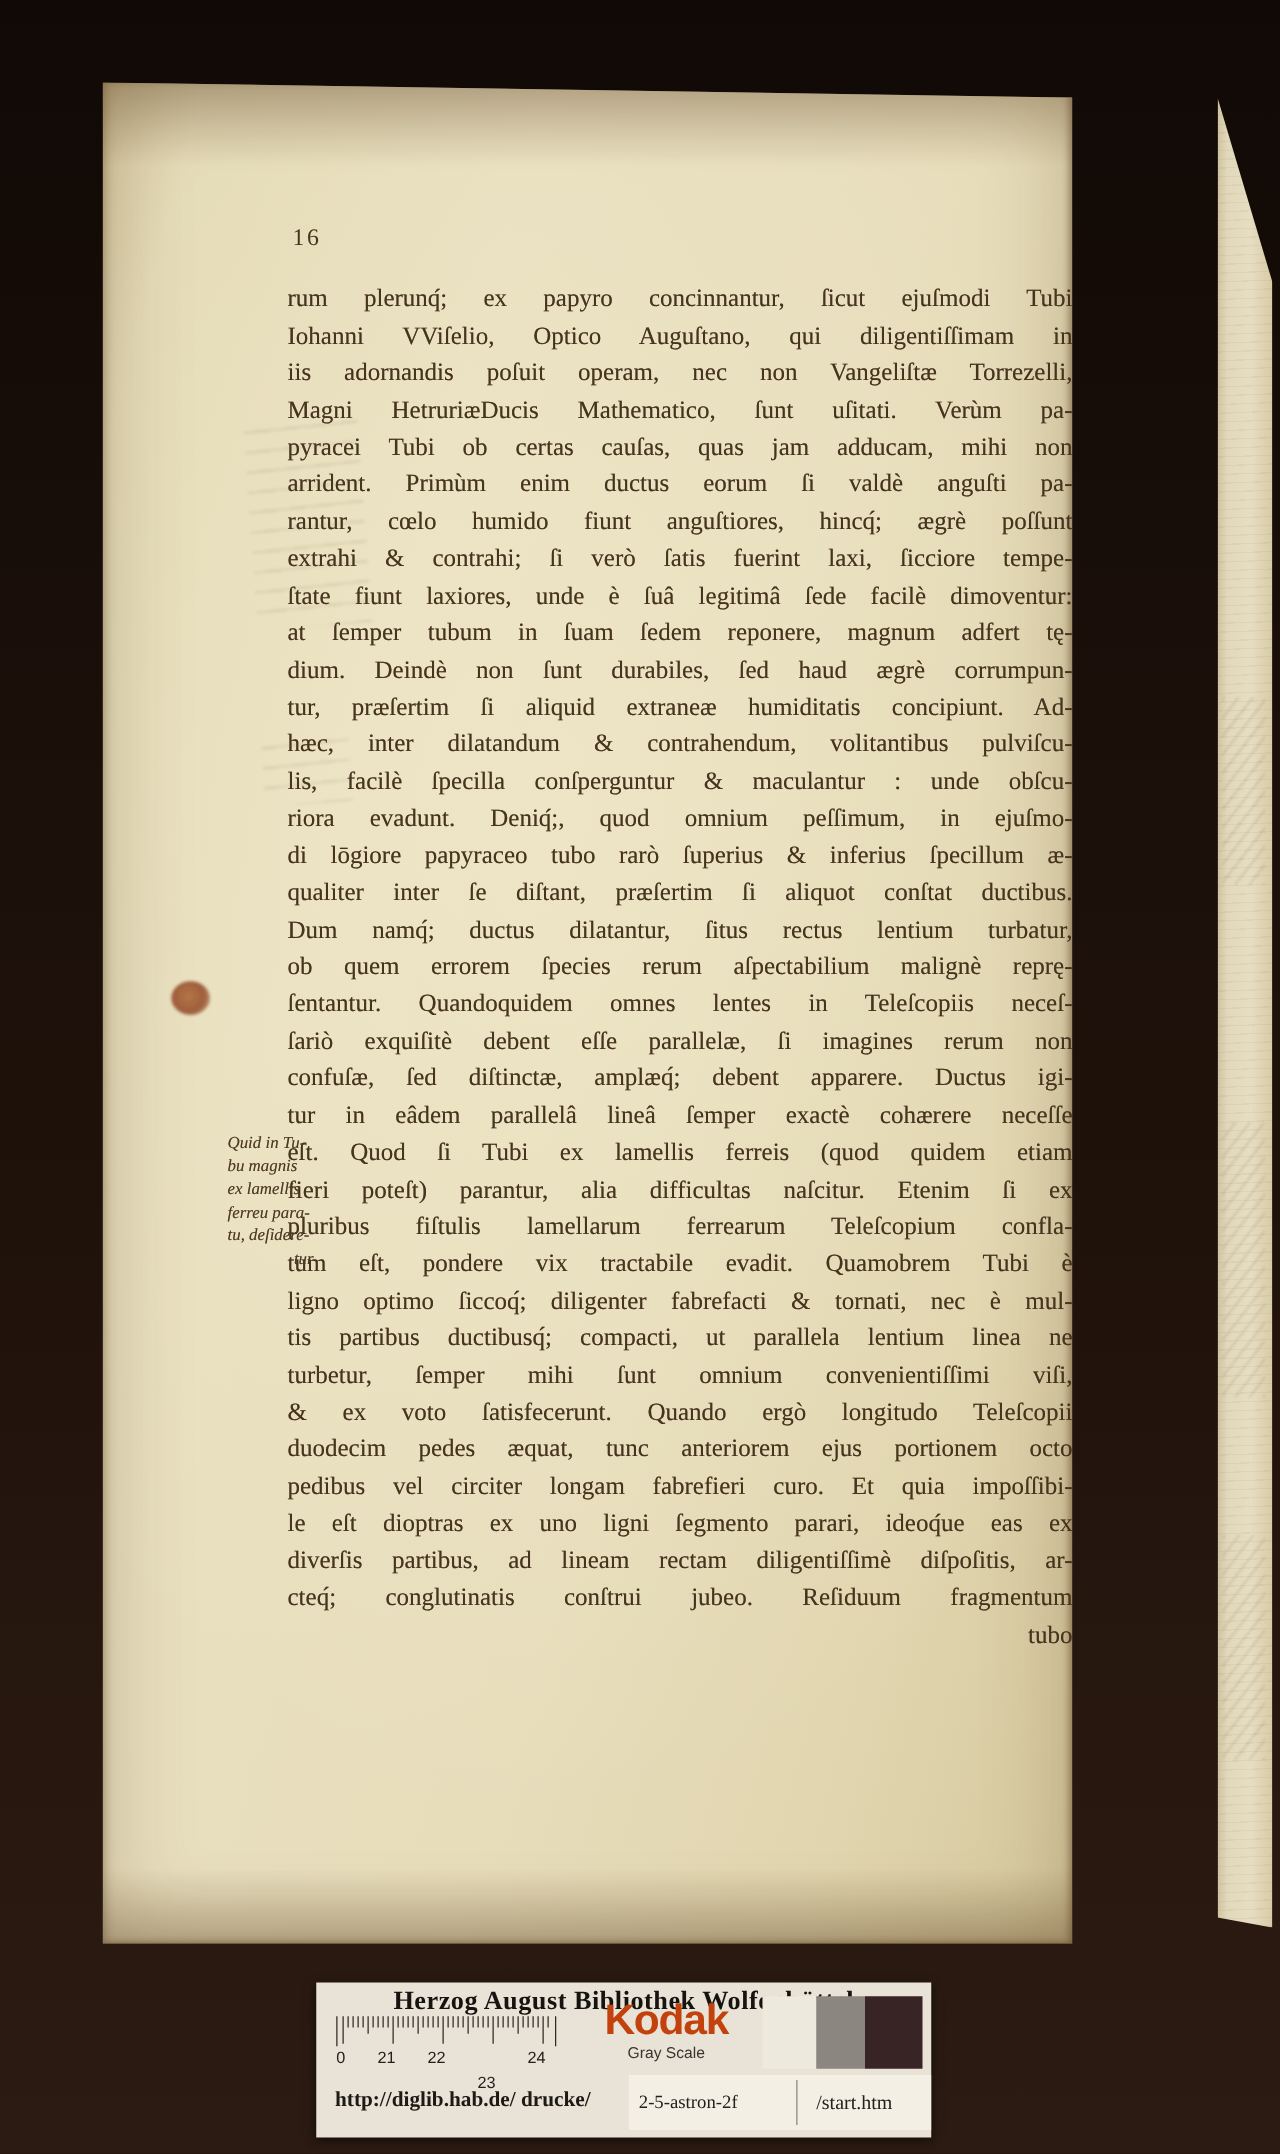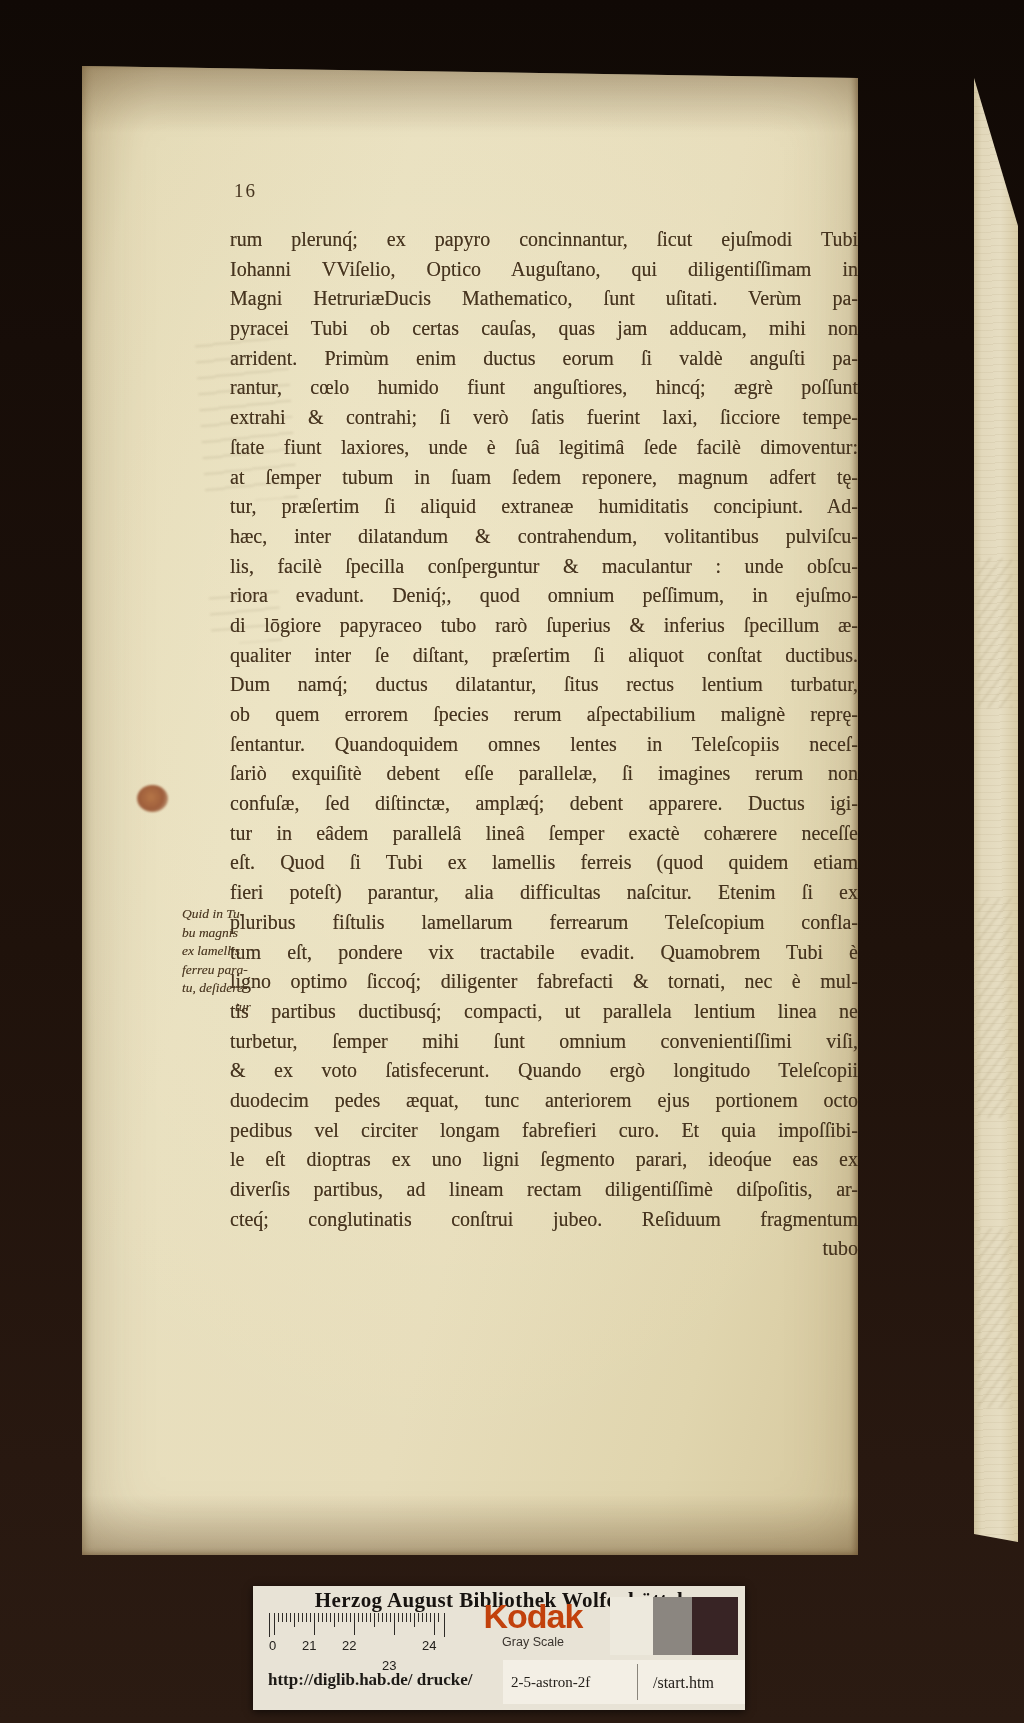--- a/index.html
+++ b/index.html
@@ -141,27 +141,29 @@
     <div class="bottom-shade"></div>
 
     <div class="pagehead">
       <span class="pagenum">16</span>
     </div>
 
     <div class="bodytext">
       <div>
           <div class="bodyline">rum plerunq́; ex papyro concinnantur, ſicut ejuſmodi Tubi</div>
           <div class="bodyline">Iohanni VViſelio, Optico Auguſtano, qui diligentiſſimam in</div>
+          <div class="bodyline">iis adornandis poſuit operam, nec non Vangeliſtæ Torrezelli,</div>
           <div class="bodyline">Magni HetruriæDucis Mathematico, ſunt uſitati.  Verùm pa-</div>
           <div class="bodyline">pyracei Tubi ob certas cauſas, quas jam adducam, mihi non</div>
           <div class="bodyline">arrident.  Primùm enim ductus eorum ſi valdè anguſti pa-</div>
           <div class="bodyline">rantur, cœlo humido fiunt anguſtiores, hincq́; ægrè poſſunt</div>
           <div class="bodyline">extrahi &amp; contrahi; ſi verò ſatis fuerint laxi, ſicciore tempe-</div>
           <div class="bodyline">ſtate fiunt laxiores, unde è ſuâ legitimâ ſede facilè dimoventur:</div>
           <div class="bodyline">at ſemper tubum in ſuam ſedem reponere, magnum adfert tę-</div>
+          <div class="bodyline">dium.  Deindè non ſunt durabiles, ſed haud ægrè corrumpun-</div>
           <div class="bodyline">tur, præſertim ſi aliquid extraneæ humiditatis concipiunt.  Ad-</div>
           <div class="bodyline">hæc, inter dilatandum &amp; contrahendum, volitantibus pulviſcu-</div>
           <div class="bodyline">lis, facilè ſpecilla conſperguntur &amp; maculantur : unde obſcu-</div>
           <div class="bodyline">riora evadunt.  Deniq́;, quod omnium peſſimum, in ejuſmo-</div>
           <div class="bodyline">di lōgiore papyraceo tubo rarò ſuperius &amp; inferius ſpecillum æ-</div>
           <div class="bodyline">qualiter inter ſe diſtant, præſertim ſi aliquot conſtat ductibus.</div>
           <div class="bodyline">Dum namq́; ductus dilatantur, ſitus rectus lentium turbatur,</div>
           <div class="bodyline">ob quem errorem ſpecies rerum aſpectabilium malignè reprę-</div>
           <div class="bodyline">ſentantur.  Quandoquidem omnes lentes in Teleſcopiis neceſ-</div>
           <div class="bodyline">ſariò exquiſitè debent eſſe parallelæ, ſi imagines rerum non</div>

